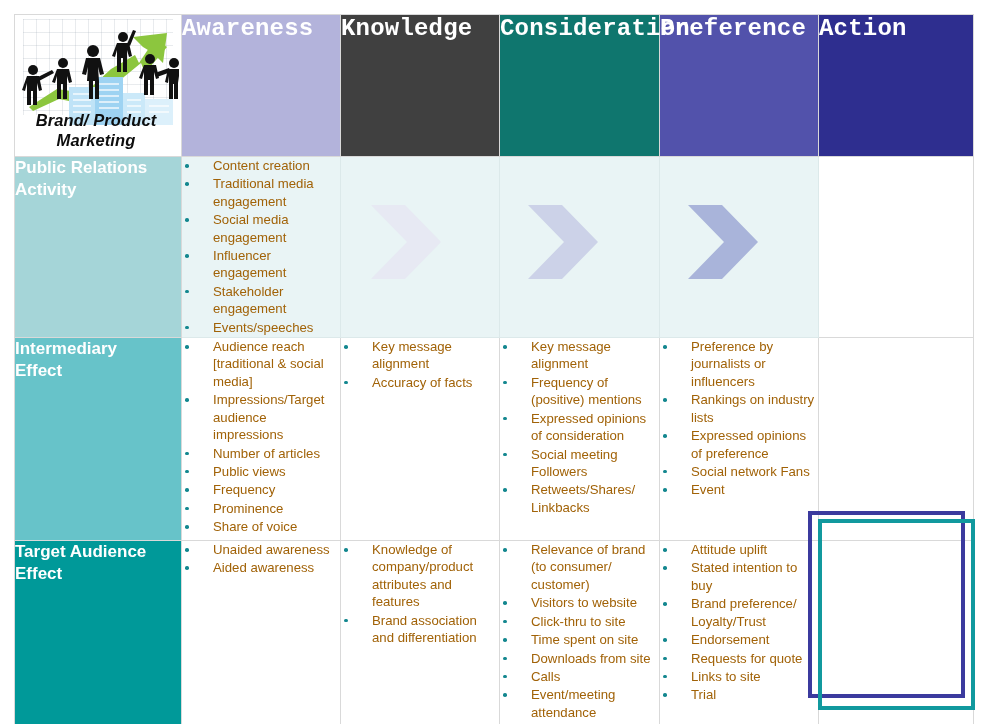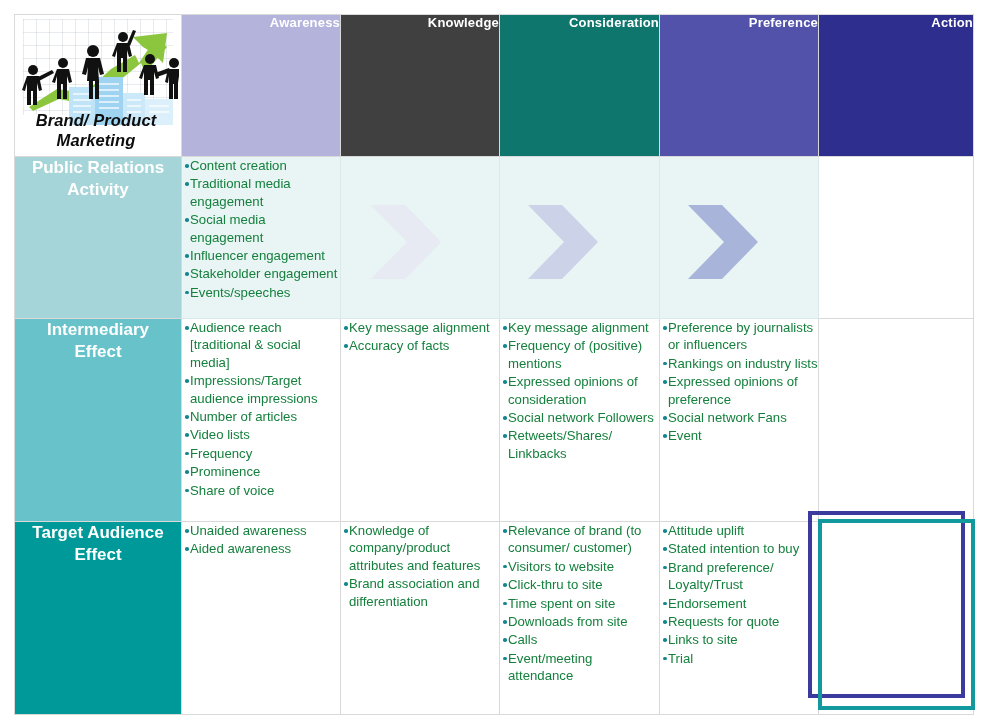--- a/index.html
+++ b/index.html
@@ -78,33 +78,34 @@
     text-align: center;
     font-weight: bold;
     font-style: italic;
     font-size: 16.5px;
     line-height: 20px;
     color: #0d0d0d;
     letter-spacing: .1px;
   }
 
   .stage-head {
-    text-align: right;
+    text-align: left;
     vertical-align: middle;
     color: #ffffff;
     font-weight: bold;
-    font-size: 13px;
+    font-size: 24px;
     letter-spacing: .2px;
     border: 1px solid #ffffff;
     height: 141px;
+    font-family: Liberation Mono, monospace;
   }
 
   
   .row-label {
-    text-align: center;
+    text-align: left;
     vertical-align: middle;
     color: #ffffff;
     font-weight: bold;
     font-size: 17px;
     line-height: 22px;
     border: 1px solid #ffffff;
     padding: 4px 6px;
   }
 
   
@@ -122,25 +123,25 @@
   }
   .cell.blank { background: #ffffff; }
 
   ul.bullets {
     list-style: none;
     margin: 0;
     padding: 0;
   }
   ul.bullets li {
     position: relative;
-    padding-left: 8px;
+    padding-left: 31px;
     margin: 0 0 1px 0;
     font-size: 13.2px;
     line-height: 17.4px;
-    color: #15803d;
+    color: #a16207;
   }
   ul.bullets li::before {
     content: "";
     position: absolute;
     left: 3px;
     top: 7px;
     width: 3.5px;
     height: 3.5px;
     background: #13878f;
     border-radius: 50%;
@@ -320,40 +321,40 @@
       <td class="row-label" style="background:#67c3c9;height:202px">
         <div>Intermediary</div>
         <div>Effect</div>
       </td>
 
       <td class="cell">
         <ul class="bullets">
           <li>Audience reach [traditional &amp; social media]</li>
           <li>Impressions/Target audience impressions</li>
           <li>Number of articles</li>
-          <li>Video lists</li>
+          <li>Public views</li>
           <li>Frequency</li>
           <li>Prominence</li>
           <li>Share of voice</li>
         </ul>
       </td>
 
       <td class="cell">
         <ul class="bullets">
           <li>Key message alignment</li>
           <li>Accuracy of facts</li>
         </ul>
       </td>
 
       <td class="cell">
         <ul class="bullets">
           <li>Key message alignment</li>
           <li>Frequency  of (positive) mentions</li>
           <li>Expressed opinions of consideration</li>
-          <li>Social network Followers</li>
+          <li>Social meeting Followers</li>
           <li>Retweets/Shares/ Linkbacks</li>
         </ul>
       </td>
 
       <td class="cell">
         <ul class="bullets">
           <li>Preference by journalists or influencers</li>
           <li>Rankings on industry lists</li>
           <li>Expressed opinions of preference</li>
           <li>Social network Fans</li>

